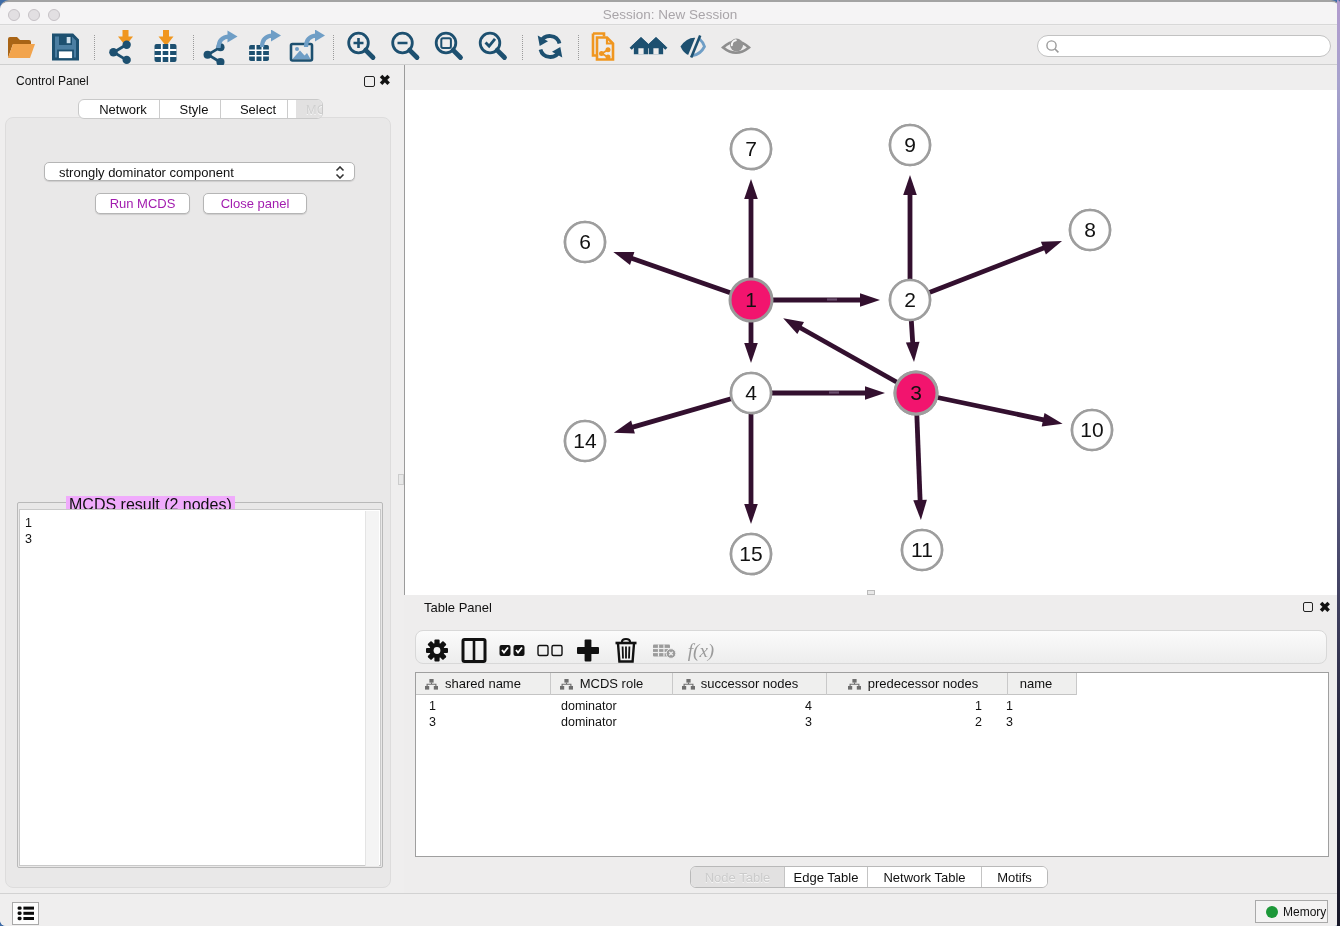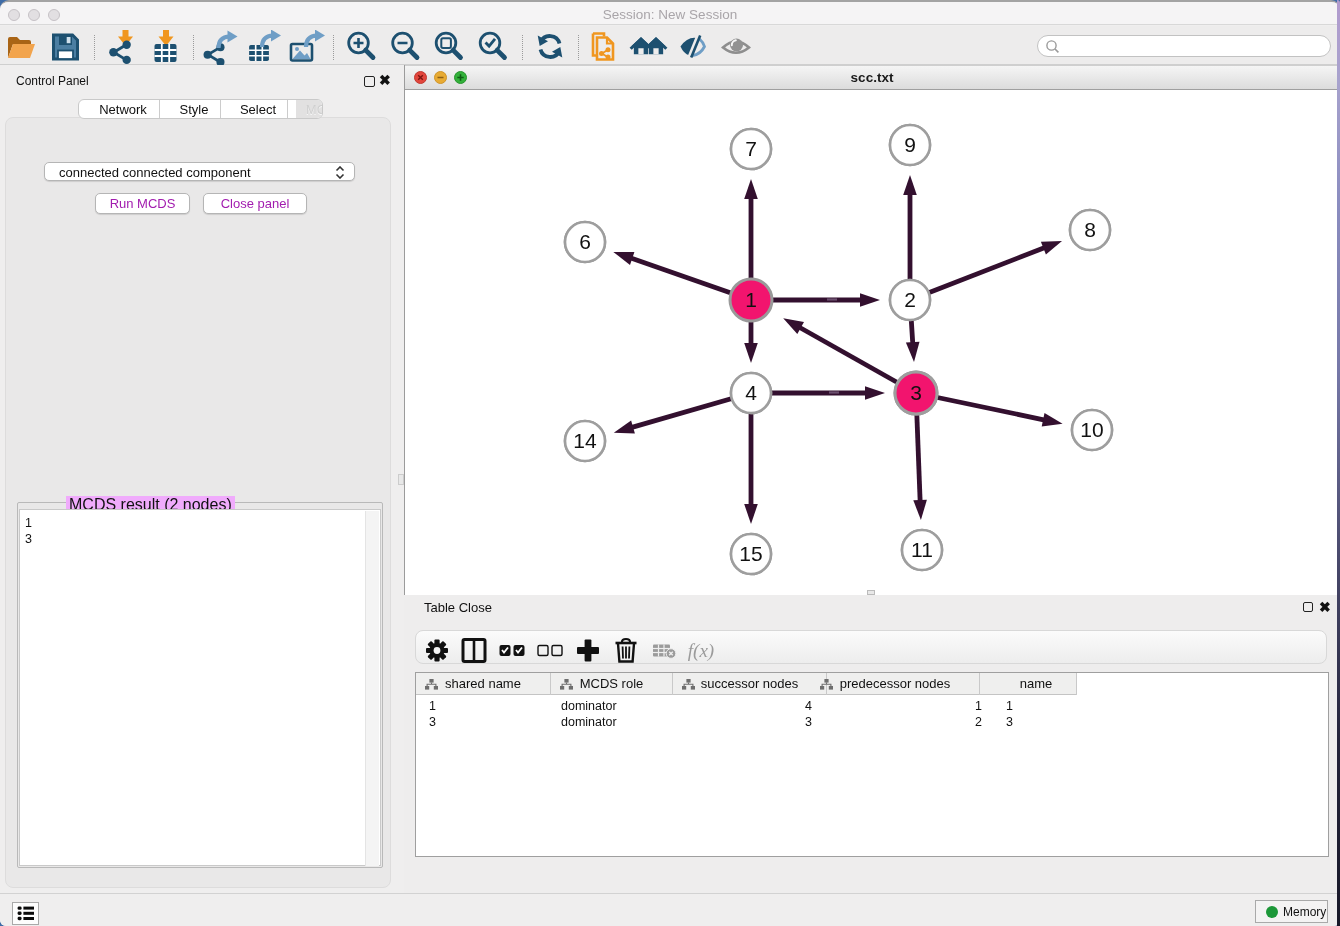--- a/index.html
+++ b/index.html
@@ -247,54 +247,36 @@
   <div id="cp-max"></div>
   <div id="cp-x">✖</div>
   <div id="cp-body"></div>
   <div id="cp-tabs">
     <div class="tab" style="width:73px">Network</div>
     <div class="tab" style="width:53px">Style</div>
     <div class="tab" style="width:59px">Select</div>
     <div class="tab sel" style="width:58px">MCDS</div>
   </div>
   <div id="opt-select">
-      <span>connected connected component</span>
+      <span>strongly dominator component</span>
     <svg width="10" height="13" style="position:absolute;right:9px;top:3px" viewBox="0 0 10 13">
       <path d="M1.5 4.5 L5 1 L8.5 4.5" fill="none" stroke="#333" stroke-width="1.6"></path>
       <path d="M1.5 8.5 L5 12 L8.5 8.5" fill="none" stroke="#333" stroke-width="1.6"></path>
     </svg>
   </div>
   <div class="btn" style="left:95px; top:191px; width:95px;">Run MCDS</div>
   <div class="btn" style="left:203px; top:191px; width:104px;">Close panel</div>
   <div id="fieldset"></div>
   <div id="fieldset-legend">MCDS result (2 nodes)</div>
   <div id="mcds-list">
       <div class="sb"></div>
       <div class="txt">1<br>3</div>
     </div>
 
   <div id="netwin">
-    <div id="net-titlebar">
-      <div class="lt" style="left:9px;background:#e2463c;border:1px solid #c03830">
-          <svg width="11" height="11" viewBox="0 0 11 11" style="position:absolute;left:0;top:0">
-            <path d="M3.2 3.2 L7.8 7.8 M7.8 3.2 L3.2 7.8" stroke="#7c1410" stroke-width="1.4"></path>
-          </svg>
-        </div>
-      <div class="lt" style="left:29px;background:#e8ab33;border:1px solid #cf9429">
-          <svg width="11" height="11" viewBox="0 0 11 11" style="position:absolute;left:0;top:0">
-            <path d="M2.5 5.5 L8.5 5.5" stroke="#8d5f14" stroke-width="1.6"></path>
-          </svg>
-        </div>
-      <div class="lt" style="left:49px;background:#33b13a;border:1px solid #27942e">
-          <svg width="11" height="11" viewBox="0 0 11 11" style="position:absolute;left:0;top:0">
-            <path d="M5.5 2.3 L5.5 8.7 M2.3 5.5 L8.7 5.5" stroke="#0e5e14" stroke-width="1.6"></path>
-          </svg>
-        </div>
-      <div id="net-title">scc.txt</div>
-    </div>
     <div id="net-canvas">
       <svg width="934" height="505" viewBox="404 88 934 505">
 <line x1="750" y1="298" x2="750.0" y2="194.0" stroke="#33102f" stroke-width="4.8"></line>
 <polygon points="750.0,177.0 756.8,197.0 743.2,197.0" fill="#33102f"></polygon>
 <line x1="750" y1="298" x2="628.4" y2="255.5" stroke="#33102f" stroke-width="4.8"></line>
 <polygon points="612.3,249.9 633.4,250.1 629.0,262.9" fill="#33102f"></polygon>
 <line x1="750" y1="298" x2="862.0" y2="298.0" stroke="#33102f" stroke-width="4.8"></line>
 <polygon points="879.0,298.0 859.0,304.8 859.0,291.2" fill="#33102f"></polygon>
 <line x1="750" y1="298" x2="750.0" y2="344.0" stroke="#33102f" stroke-width="4.8"></line>
 <polygon points="750.0,361.0 743.2,341.0 756.8,341.0" fill="#33102f"></polygon>
@@ -366,21 +348,21 @@
 <circle cx="750" cy="552" r="20" fill="#ffffff" stroke="#9e9e9e" stroke-width="2.6"></circle>
 <text x="750" y="559" text-anchor="middle" font-size="21" fill="#111111" font-family="Liberation Sans, sans-serif">15</text>
 
       </svg>
     </div>
   </div>
   <div id="vgrip"></div>
   <div id="hgrip"></div>
 
   <div id="tablepanel">
-    <div id="tp-title">Table Close</div>
+    <div id="tp-title">Table Panel</div>
     <div id="tp-max"></div>
     <div id="tp-x">✖</div>
     <div id="tp-toolbar">
       <svg width="912" height="34" viewBox="0 0 912 34" style="position:absolute;left:0;top:0">
           <g transform="translate(21,19.5)">
             <rect x="-2.6" y="-11" width="5.2" height="6" rx="1" fill="#111111" transform="rotate(0)"></rect>
             <rect x="-2.6" y="-11" width="5.2" height="6" rx="1" fill="#111111" transform="rotate(45)"></rect>
             <rect x="-2.6" y="-11" width="5.2" height="6" rx="1" fill="#111111" transform="rotate(90)"></rect>
             <rect x="-2.6" y="-11" width="5.2" height="6" rx="1" fill="#111111" transform="rotate(135)"></rect>
             <rect x="-2.6" y="-11" width="5.2" height="6" rx="1" fill="#111111" transform="rotate(180)"></rect>
@@ -455,41 +437,47 @@
               </svg>
             </span>MCDS role</div>
           <div class="th" style="left:257px;width:154px"><span style="position:absolute;left:9px;top:6px">
               <svg width="13" height="11" viewBox="0 0 13 11" style="display:block">
                 <rect x="4.4" y="0" width="4.2" height="3.6" fill="#6e6e6e"></rect>
                 <rect x="0" y="7" width="4.2" height="3.6" fill="#6e6e6e"></rect>
                 <rect x="8.8" y="7" width="4.2" height="3.6" fill="#6e6e6e"></rect>
                 <path d="M2.1 7 L2.1 5.3 L10.9 5.3 L10.9 7 M6.5 5.3 L6.5 3.6" fill="none" stroke="#6e6e6e" stroke-width="1.1"></path>
               </svg>
             </span>successor nodes</div>
-          <div class="th" style="left:395px;width:169px"><span style="position:absolute;left:9px;top:6px">
+          <div class="th" style="left:423px;width:169px"><span style="position:absolute;left:9px;top:6px">
               <svg width="13" height="11" viewBox="0 0 13 11" style="display:block">
                 <rect x="4.4" y="0" width="4.2" height="3.6" fill="#6e6e6e"></rect>
                 <rect x="0" y="7" width="4.2" height="3.6" fill="#6e6e6e"></rect>
                 <rect x="8.8" y="7" width="4.2" height="3.6" fill="#6e6e6e"></rect>
                 <path d="M2.1 7 L2.1 5.3 L10.9 5.3 L10.9 7 M6.5 5.3 L6.5 3.6" fill="none" stroke="#6e6e6e" stroke-width="1.1"></path>
               </svg>
             </span>predecessor nodes</div>
           <div class="th" style="left:580px;width:81px">name</div>
         </div>
         <div class="td" style="left:13px;top:25px">1</div>
         <div class="td" style="left:145px;top:25px">dominator</div>
         <div class="td" style="left:356px;top:25px;width:40px;text-align:right">4</div>
         <div class="td" style="left:526px;top:25px;width:40px;text-align:right">1</div>
         <div class="td" style="left:590px;top:25px">1</div>
         <div class="td" style="left:13px;top:41px">3</div>
         <div class="td" style="left:145px;top:41px">dominator</div>
         <div class="td" style="left:356px;top:41px;width:40px;text-align:right">3</div>
         <div class="td" style="left:526px;top:41px;width:40px;text-align:right">2</div>
         <div class="td" style="left:590px;top:41px">3</div>
     </div>
+    <div id="tp-tabs">
+      <div class="tab sel" style="width:94px">Node Table</div>
+      <div class="tab" style="width:83px">Edge Table</div>
+      <div class="tab" style="width:114px">Network Table</div>
+      <div class="tab" style="width:65px">Motifs</div>
+    </div>
   </div>
   <div id="statusbar">
     <div id="sb-btn">
       <svg width="25" height="21" viewBox="0 0 25 21" style="position:absolute;left:0;top:0">
         <rect x="4.6" y="3.4" width="4" height="3.4" rx="1.4" fill="#0a0a0a"></rect>
           <rect x="10.4" y="3.6" width="10.6" height="3" fill="#0a0a0a"></rect>
         <rect x="4.6" y="8.6" width="4" height="3.4" rx="1.4" fill="#0a0a0a"></rect>
           <rect x="10.4" y="8.8" width="10.6" height="3" fill="#0a0a0a"></rect>
         <rect x="4.6" y="13.8" width="4" height="3.4" rx="1.4" fill="#0a0a0a"></rect>
           <rect x="10.4" y="14" width="10.6" height="3" fill="#0a0a0a"></rect>

